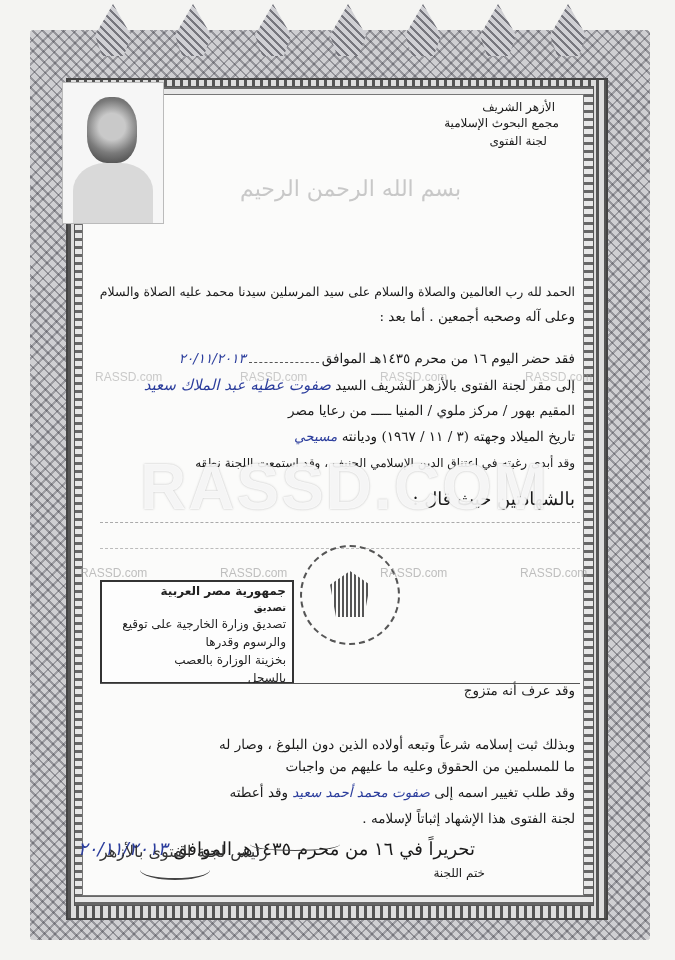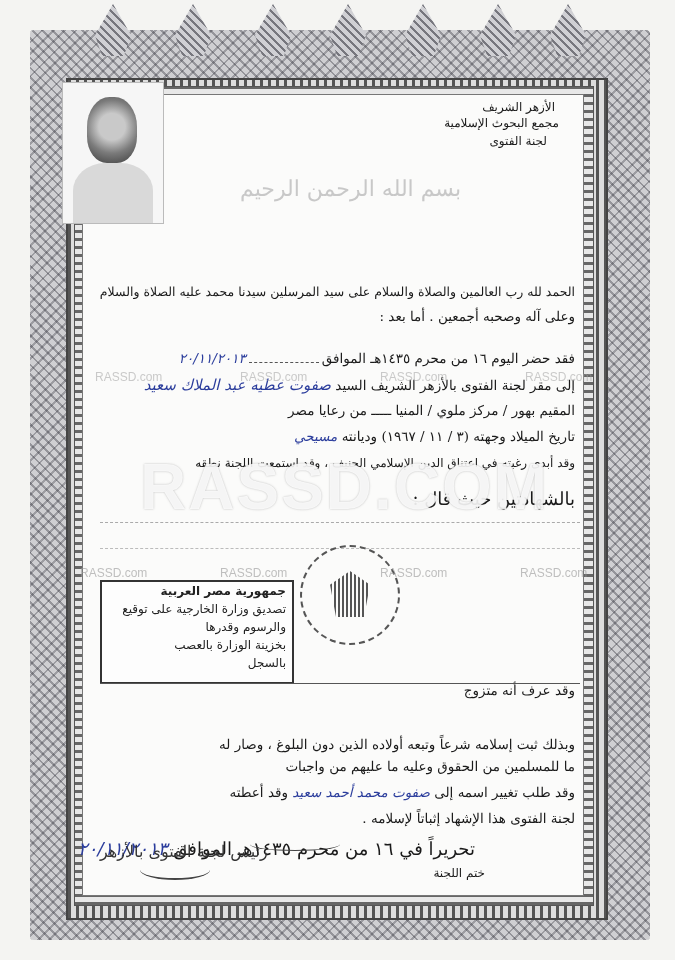--- a/index.html
+++ b/index.html
@@ -95,20 +95,21 @@
 
 <div class="hline" style="top:522px;width:480px;border-top:1px dashed #aaa"></div>
 <div class="hline" style="top:548px;width:480px;border-top:1px dashed #bbb"></div>
 
 <div class="seal">
   <div class="eagle"></div>
 </div>
 
 <div class="stamp-box">
   <div style="font-weight:bold">جمهورية مصر العربية</div>
+  <div style="font-weight:bold;font-size:10px">تصديق</div>
   <div>تصديق وزارة الخارجية على توقيع</div>
   <div>والرسوم وقدرها</div>
   <div>بخزينة الوزارة بالعصب</div>
   <div>بالسجل</div>
 </div>
 
 <div class="ar body-line" style="top:650px;right:100px">وقد عرف أنه متزوج</div>
 <div class="hline" style="top:683px;width:480px"></div>
 
 <div class="ar body-line" style="top:704px;right:100px">وبذلك ثبت إسلامه شرعاً وتبعه أولاده الذين دون البلوغ ، وصار له</div>

